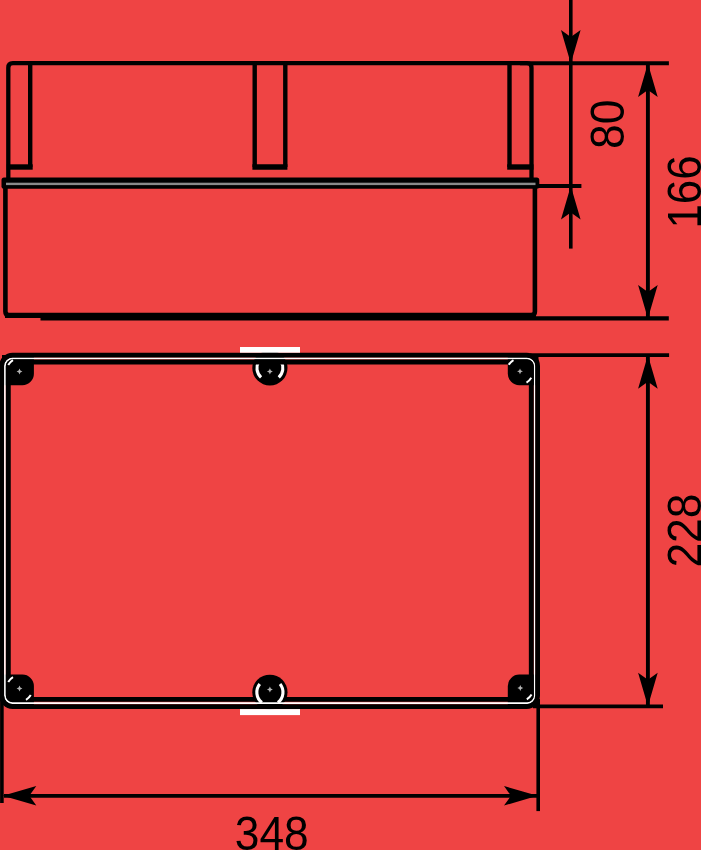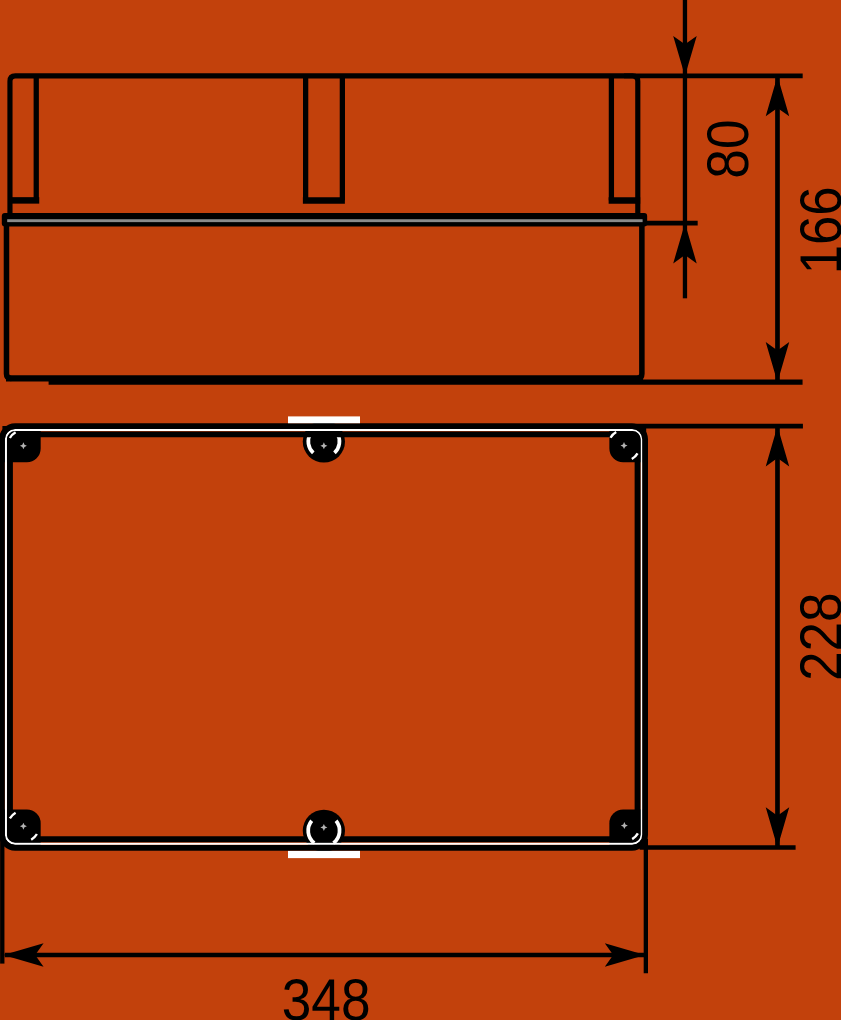--- a/index.html
+++ b/index.html
@@ -1,16 +1,16 @@
 <!DOCTYPE html>
 <html><head>
 <meta charset="utf-8">
 <style>
   html,body{margin:0;padding:0;background:#fff;}
-  #page{position:relative;width:701px;height:850px;overflow:hidden;background:#c2410c;}
+  #page{position:relative;width:701px;height:850px;overflow:hidden;background:#ef4444;}
   svg{display:block;}
   text{font-family:"Liberation Sans",sans-serif;fill:#000;}
 </style>
 </head>
 <body>
 <div id="page">
 <svg width="701" height="850" viewBox="0 0 701 850" xmlns="http://www.w3.org/2000/svg">
 <defs>
   <g id="arrowup">
           <path d="M0,0 L9.8,33.5 L0,26.5 L-9.8,33.5 Z" fill="#000"></path>

